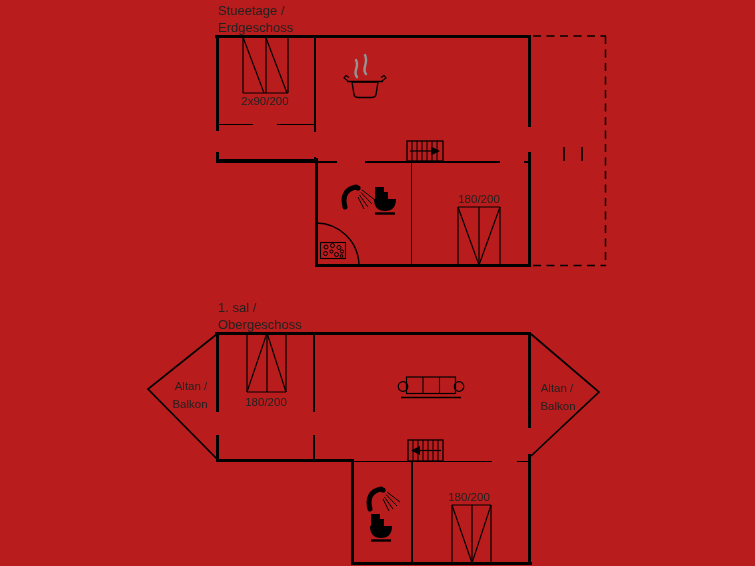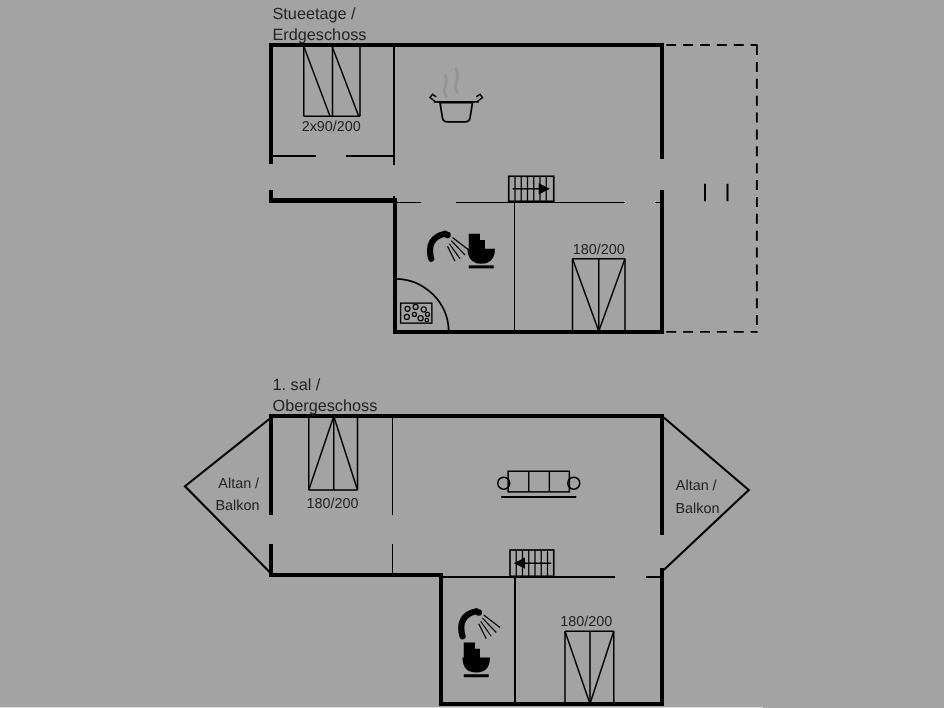--- a/index.html
+++ b/index.html
@@ -1,19 +1,19 @@
 <!DOCTYPE html>
 <html><head>
 <meta charset="utf-8">
 <style>
   html, body { margin: 0; padding: 0; background: #ffffff; }
   #stage {
     position: relative;
     width: 755px; height: 566px;
-    background: #a3a3a3;
+    background: #b91c1c;
     font-family: "Liberation Sans", sans-serif;
     overflow: hidden;
   }
   svg text {
     font-family: "Liberation Sans", sans-serif;
     fill: #222222;
   }
   .title-text { font-size: 13px; }
   .dim-label  { font-size: 11.5px; }
 </style>

